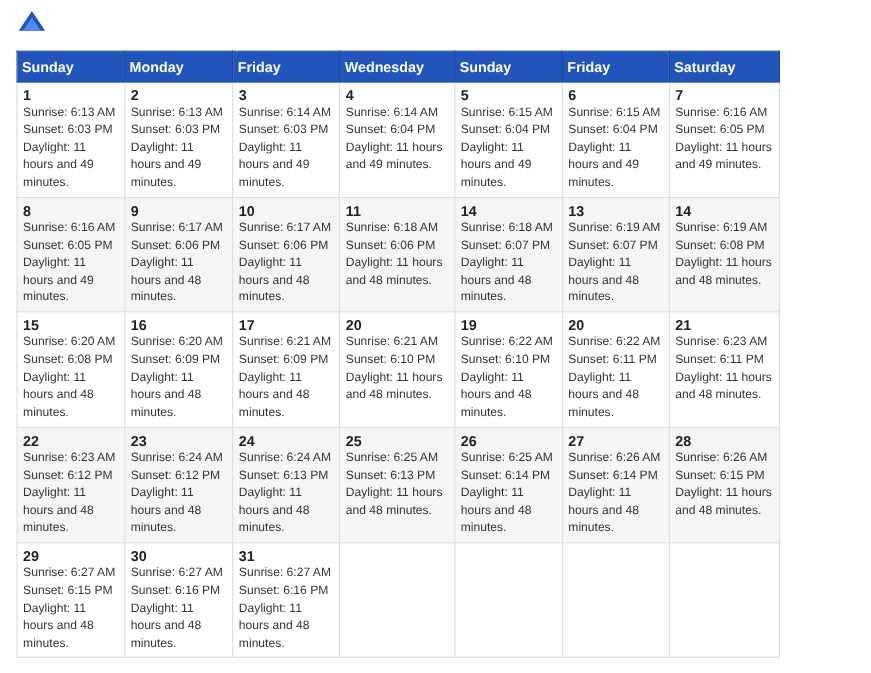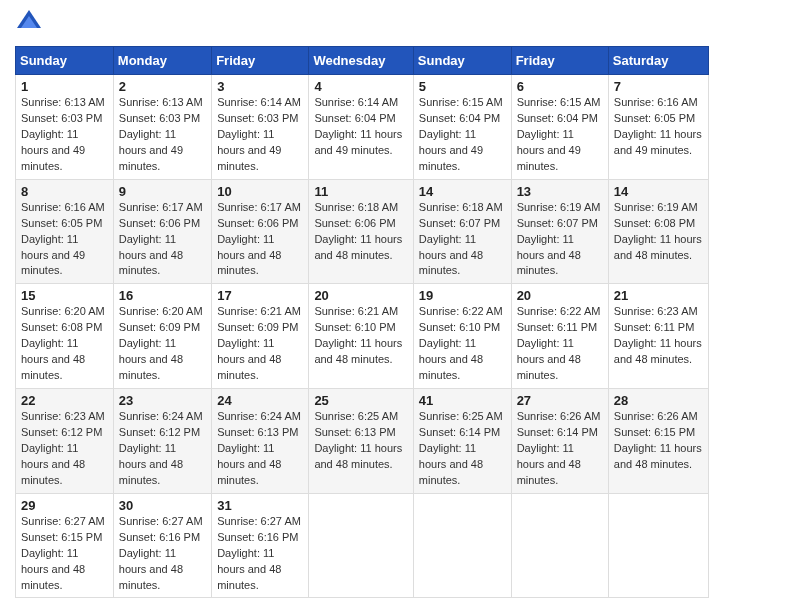--- a/index.html
+++ b/index.html
@@ -292,21 +292,21 @@
 Sunset: 6:13 PM
 Daylight: 11 hours and 48 minutes.</div>
           </td>
           <td>
             <span class="day-number">25</span>
             <div class="day-info" style="white-space: pre-line;">Sunrise: 6:25 AM
 Sunset: 6:13 PM
 Daylight: 11 hours and 48 minutes.</div>
           </td>
           <td>
-            <span class="day-number">41</span>
+            <span class="day-number">26</span>
             <div class="day-info" style="white-space: pre-line;">Sunrise: 6:25 AM
 Sunset: 6:14 PM
 Daylight: 11 hours and 48 minutes.</div>
           </td>
           <td>
             <span class="day-number">27</span>
             <div class="day-info" style="white-space: pre-line;">Sunrise: 6:26 AM
 Sunset: 6:14 PM
 Daylight: 11 hours and 48 minutes.</div>
           </td>

